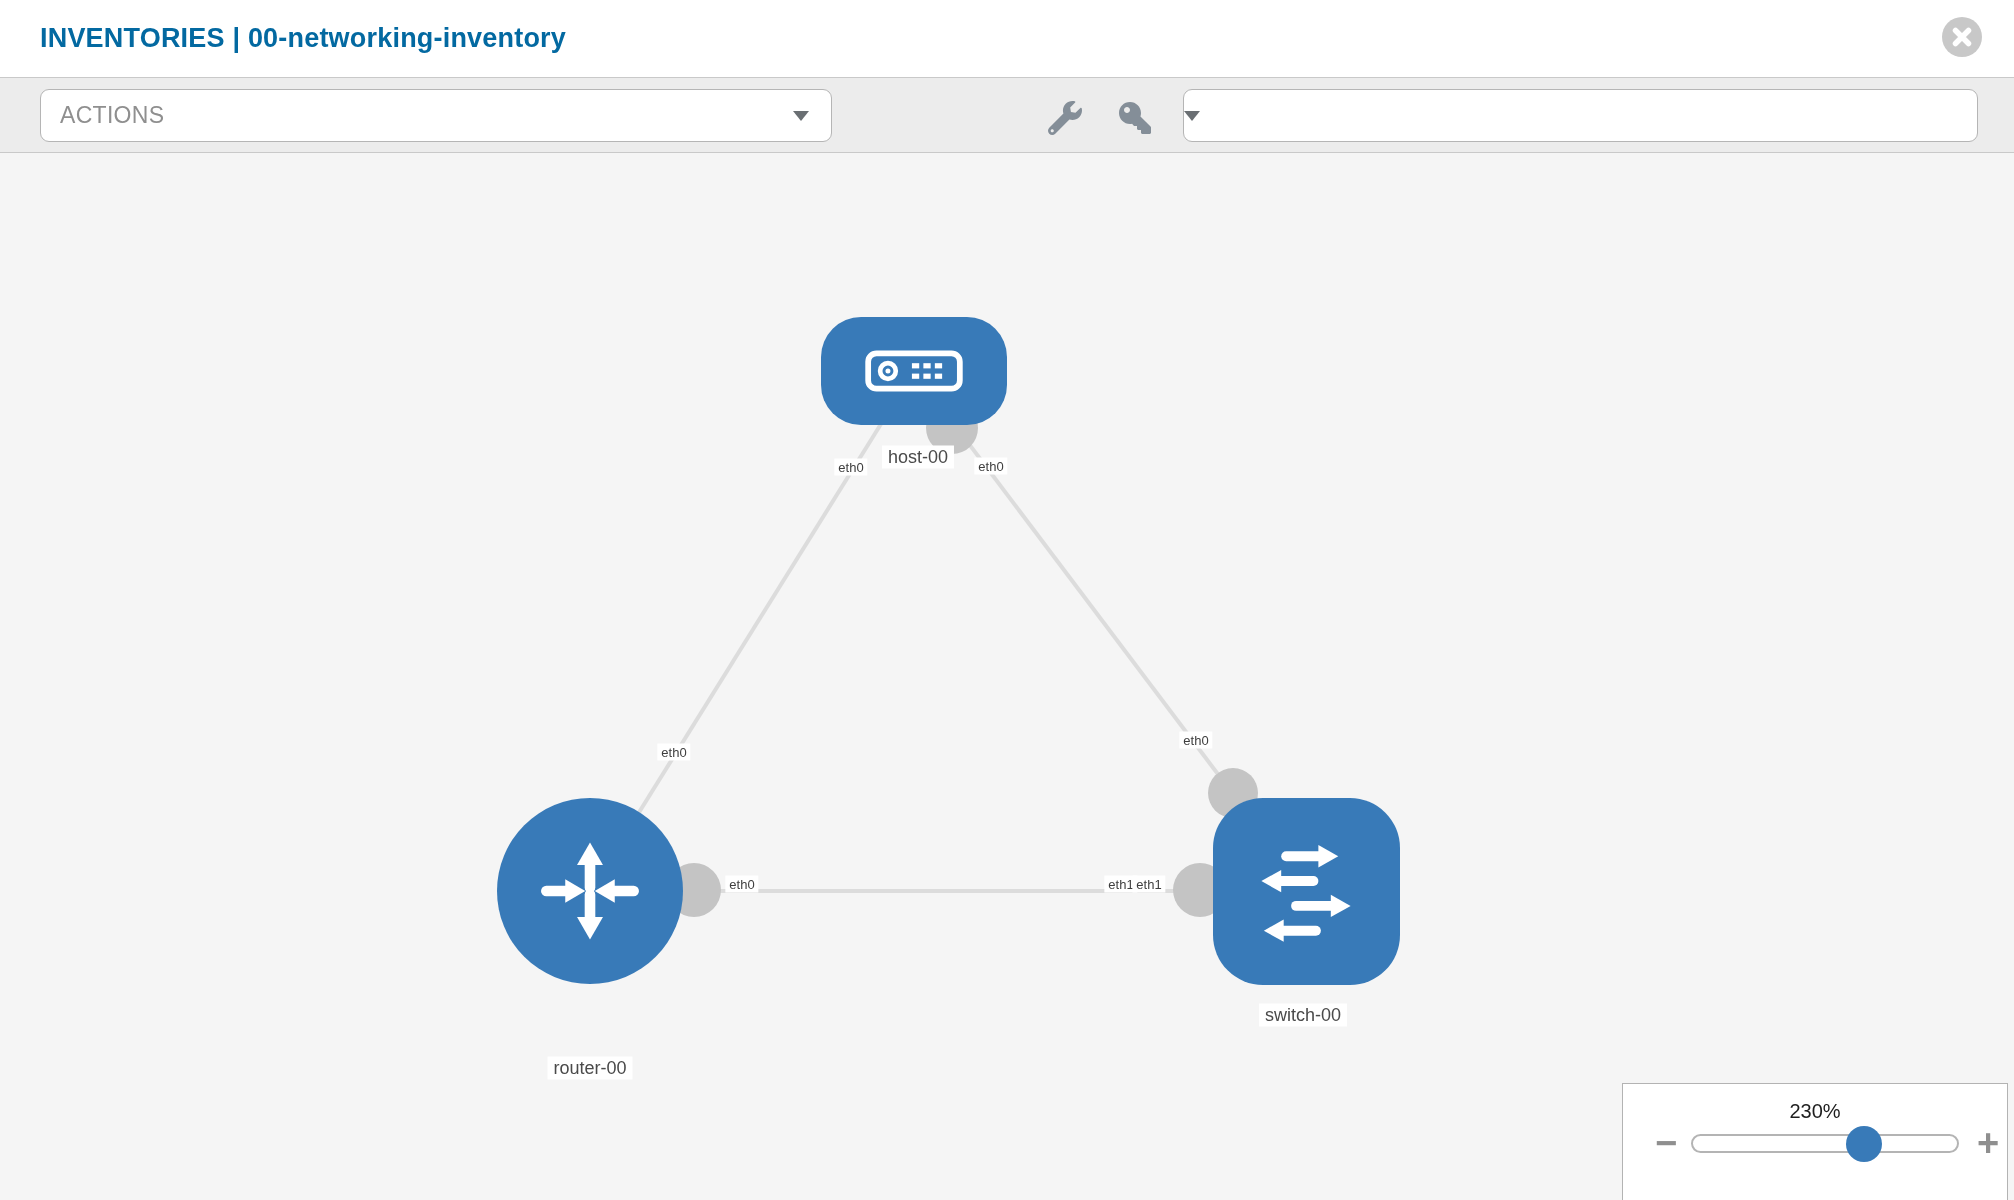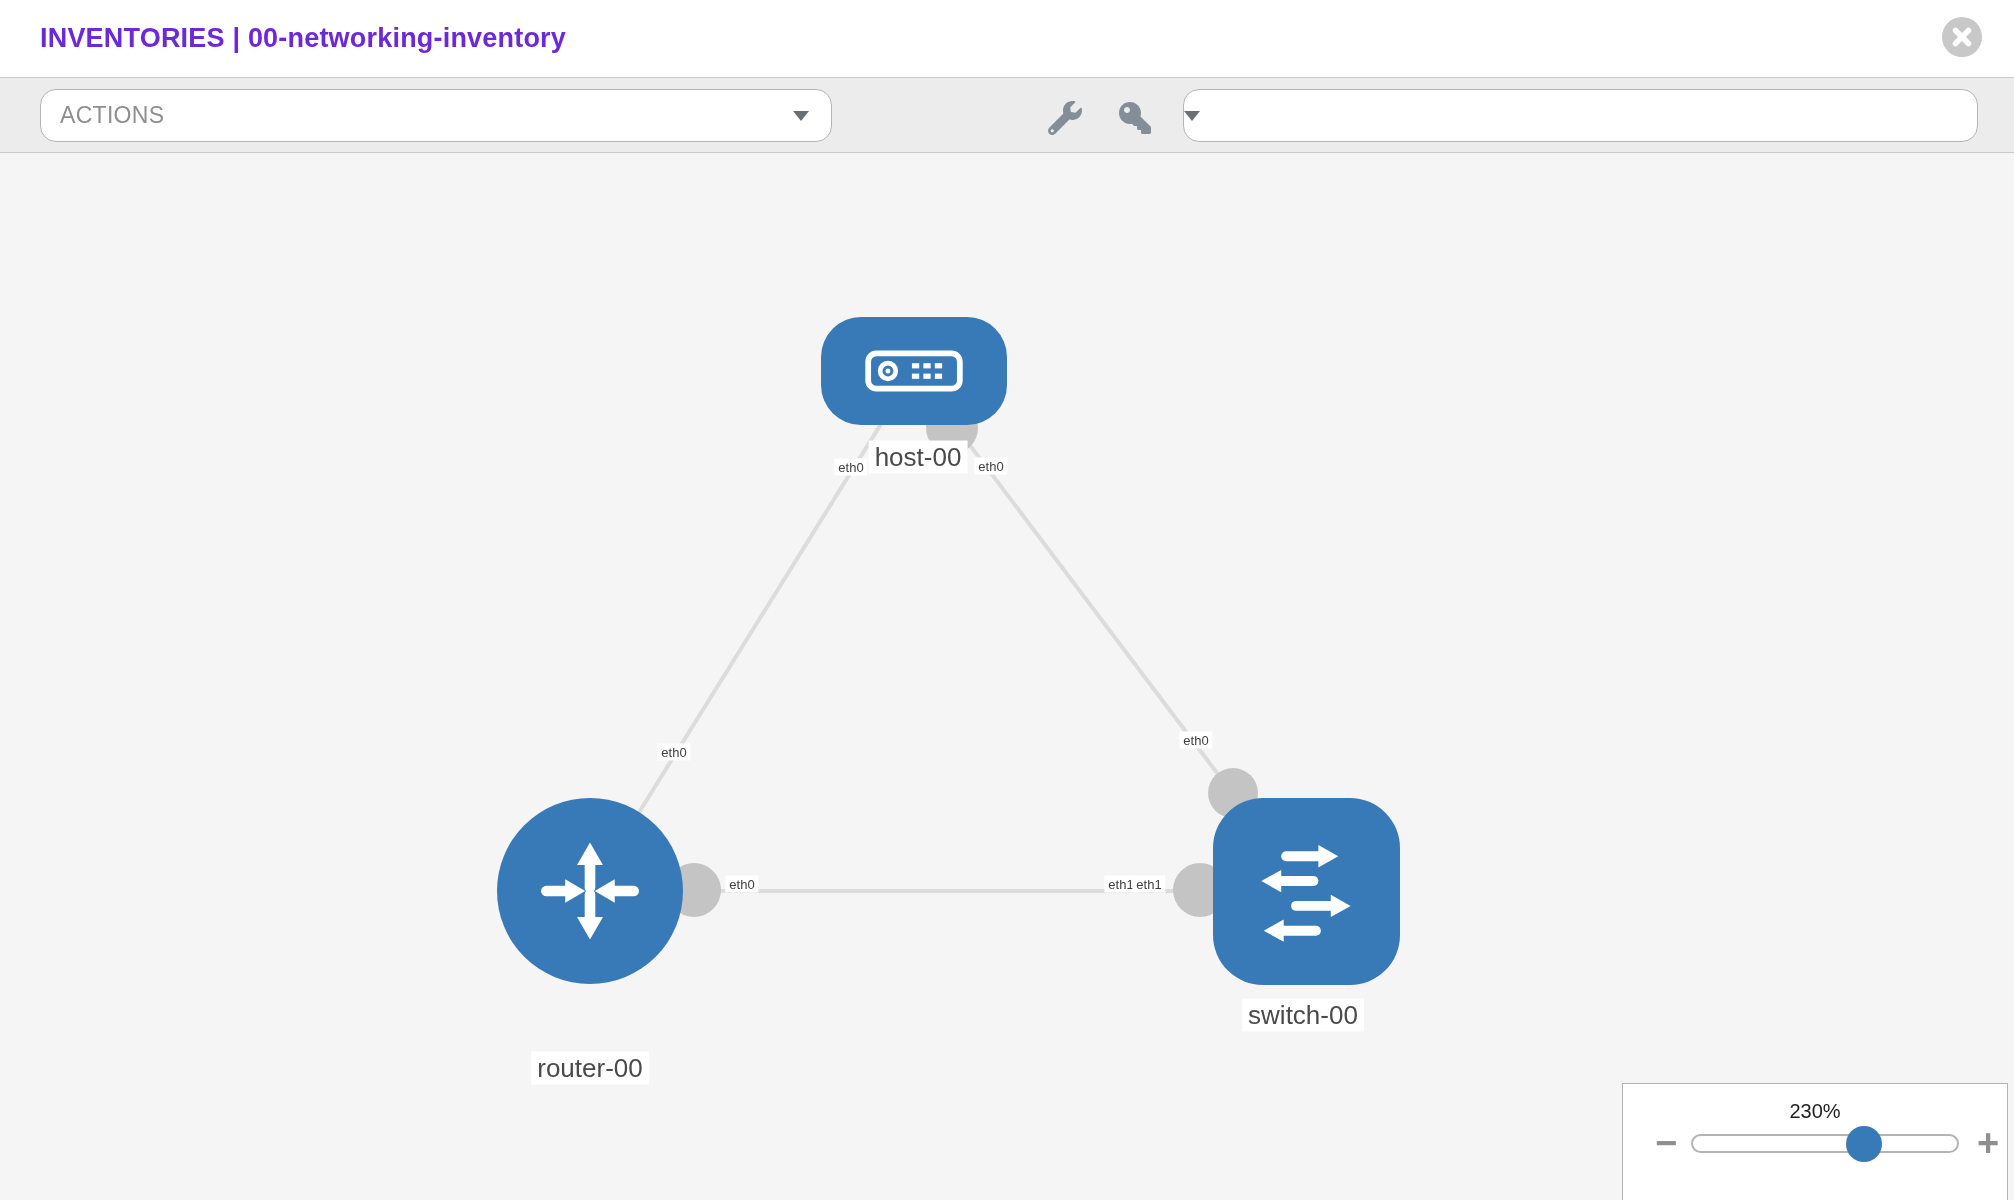--- a/index.html
+++ b/index.html
@@ -2,49 +2,49 @@
 <html><head>
 <meta charset="utf-8">
 <style>
   html,body{margin:0;padding:0;background:#ffffff;}
   #app{position:relative;width:2014px;height:1200px;overflow:hidden;
        font-family:"Liberation Sans",sans-serif;background:#f5f5f5;}
 
   
   #header{position:absolute;left:0;top:0;width:2014px;height:77px;background:#ffffff;z-index:10;}
   #page-title{position:absolute;left:40px;top:0;height:77px;display:flex;align-items:center;
-       font-size:27px;font-weight:bold;color:#6d28d9;letter-spacing:.2px;}
+       font-size:27px;font-weight:bold;color:#0369a1;letter-spacing:.2px;}
   #close-btn{position:absolute;right:32px;top:17px;width:40px;height:40px;border:none;background:transparent;
        padding:0;cursor:pointer;}
 
   
   #toolbar{position:absolute;left:0;top:77px;width:2014px;height:76px;background:#ececec;
        border-top:1px solid #c9c9c9;border-bottom:1px solid #c9c9c9;box-sizing:border-box;z-index:10;}
   .select-box{position:absolute;top:11px;height:53px;background:#ffffff;border:1px solid #b5b5b5;
-       border-radius:16px;box-sizing:border-box;display:flex;align-items:center;cursor:pointer;}
+       border-radius:9px;box-sizing:border-box;display:flex;align-items:center;cursor:pointer;}
   .select-label{padding-left:19px;font-size:23px;color:#8f8f8f;letter-spacing:.3px;flex:1;}
   .caret{width:0;height:0;border-left:8px solid transparent;border-right:8px solid transparent;
        border-top:10px solid #6a6f73;margin-right:22px;}
   #actions-select{left:40px;width:792px;}
   #search-select{left:1183px;width:795px;}
   .tool-icon-btn{position:absolute;top:98px;width:44px;height:40px;border:none;background:transparent;
        padding:0;cursor:pointer;display:flex;align-items:center;justify-content:center;z-index:11;}
   #wrench-btn{left:1043px;}
   #key-btn{left:1113px;}
 
   
   #canvas{position:absolute;left:0;top:153px;width:2014px;height:1047px;background:#f5f5f5;}
   #topo-svg{position:absolute;left:0;top:0;width:2014px;height:1200px;z-index:1;pointer-events:none;}
   .node{position:absolute;z-index:2;display:flex;align-items:center;justify-content:center;cursor:pointer;}
   .node-icon{display:block;}
   .icon-host{width:100px;height:50px;}
   .icon-router{width:118px;height:118px;}
   .icon-switch{width:124px;height:124px;}
   .node-label{position:absolute;z-index:3;transform:translate(-50%,-50%);background:#ffffff;
-       color:#4a4a4a;font-size:26px;padding:1px 6px;white-space:nowrap;}
+       color:#4a4a4a;font-size:18px;padding:1px 6px;white-space:nowrap;}
   .iface-label{position:absolute;z-index:3;transform:translate(-50%,-50%);background:#ffffff;
        color:#3e3e3e;font-size:13px;padding:1px 4px;white-space:nowrap;}
 
   
   #zoom-panel{position:absolute;left:1622px;top:1083px;width:386px;height:130px;background:#ffffff;
        border:1px solid #b3b3b3;box-sizing:border-box;z-index:20;}
   #zoom-value{position:absolute;left:0;top:16px;width:100%;text-align:center;
        font-size:20px;color:#1e1e1e;}
   .zoom-step-btn{position:absolute;top:36px;width:44px;height:46px;border:none;background:transparent;
        font-family:"Liberation Sans",sans-serif;font-size:38px;font-weight:bold;color:#8f8f8f;

